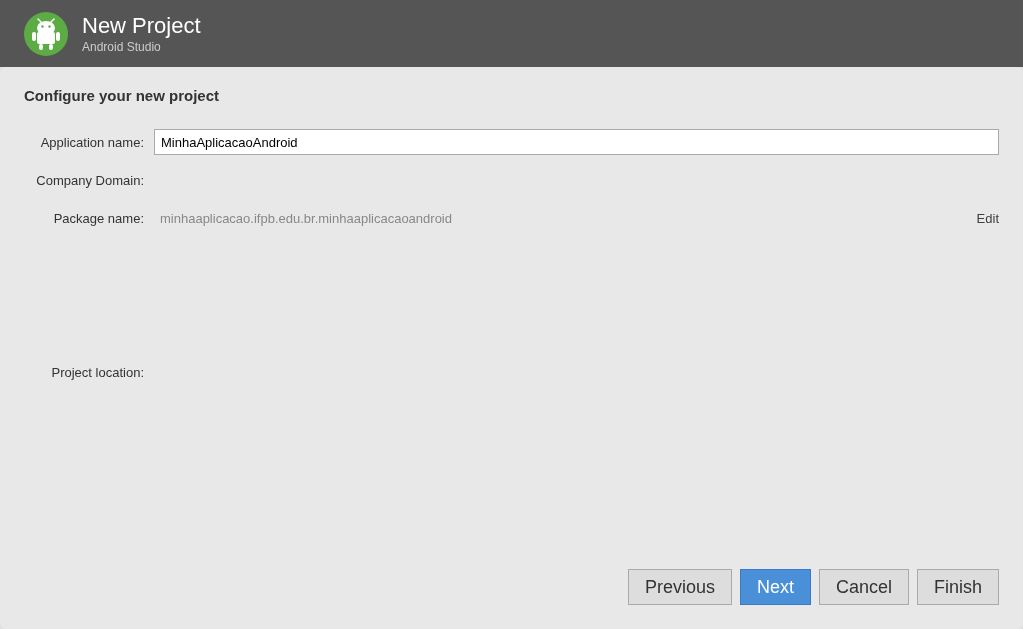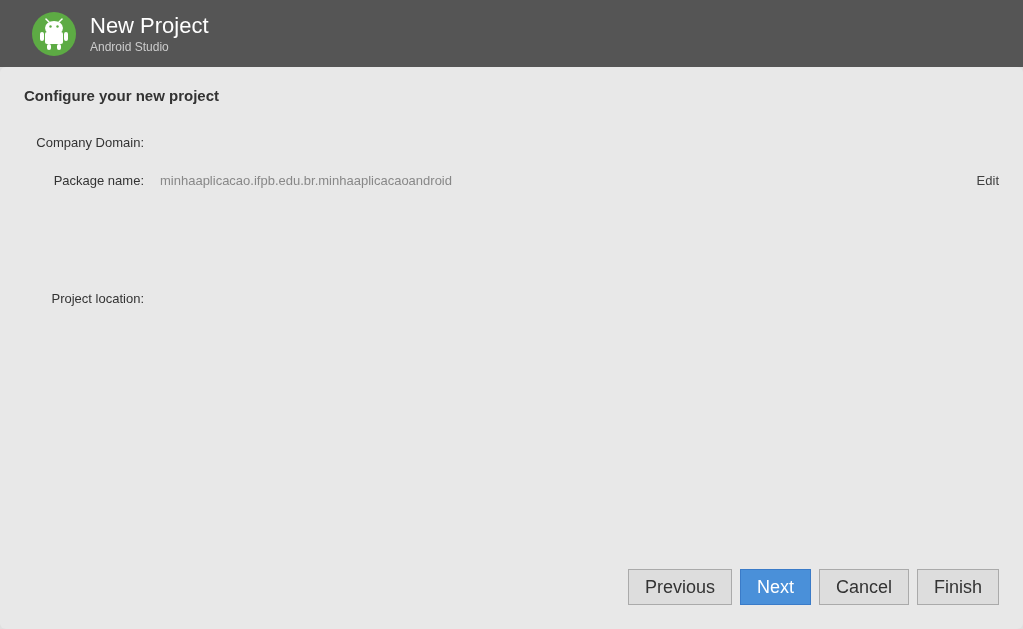--- a/index.html
+++ b/index.html
@@ -16,21 +16,21 @@
       background: #e0e0e0;
       overflow: hidden;
     }
 
     
     .header {
       background: #555555;
       height: 67px;
       display: flex;
       align-items: center;
-      padding: 0 32px;
+      padding: 0 24px;
       gap: 14px;
     }
 
     .android-logo {
       width: 44px;
       height: 44px;
       flex-shrink: 0;
     }
 
     .header-text {
@@ -117,21 +117,21 @@
       cursor: pointer;
       text-decoration: none;
       margin-left: 24px;
     }
 
     .package-row {
       align-items: center;
     }
 
     .project-location-row {
-      margin-top: 80px;
+      margin-top: 116px;
     }
 
     .location-input-wrap {
       flex: 1;
       display: flex;
       gap: 4px;
     }
 
     .location-input {
       flex: 1;
@@ -218,20 +218,24 @@
     <span class="header-title">New Project</span>
     <span class="header-subtitle">Android Studio</span>
   </div>
 </div>
 
 <div class="main">
   <div class="section-title">Configure your new project</div>
 
   <div class="form-area">
 
+    <div class="form-row">
+      <label class="form-label">Application name:</label>
+      <input type="text" class="form-input" value="MinhaAplicacaoAndroid" style="">
+    </div>
 
     <div class="form-row">
       <label class="form-label">Company Domain:</label>
     </div>
 
     <div class="form-row package-row">
       <label class="form-label">Package name:</label>
       <span class="package-value">minhaaplicacao.ifpb.edu.br.minhaaplicacaoandroid</span>
       <a class="edit-link" href="#">Edit</a>
     </div>

